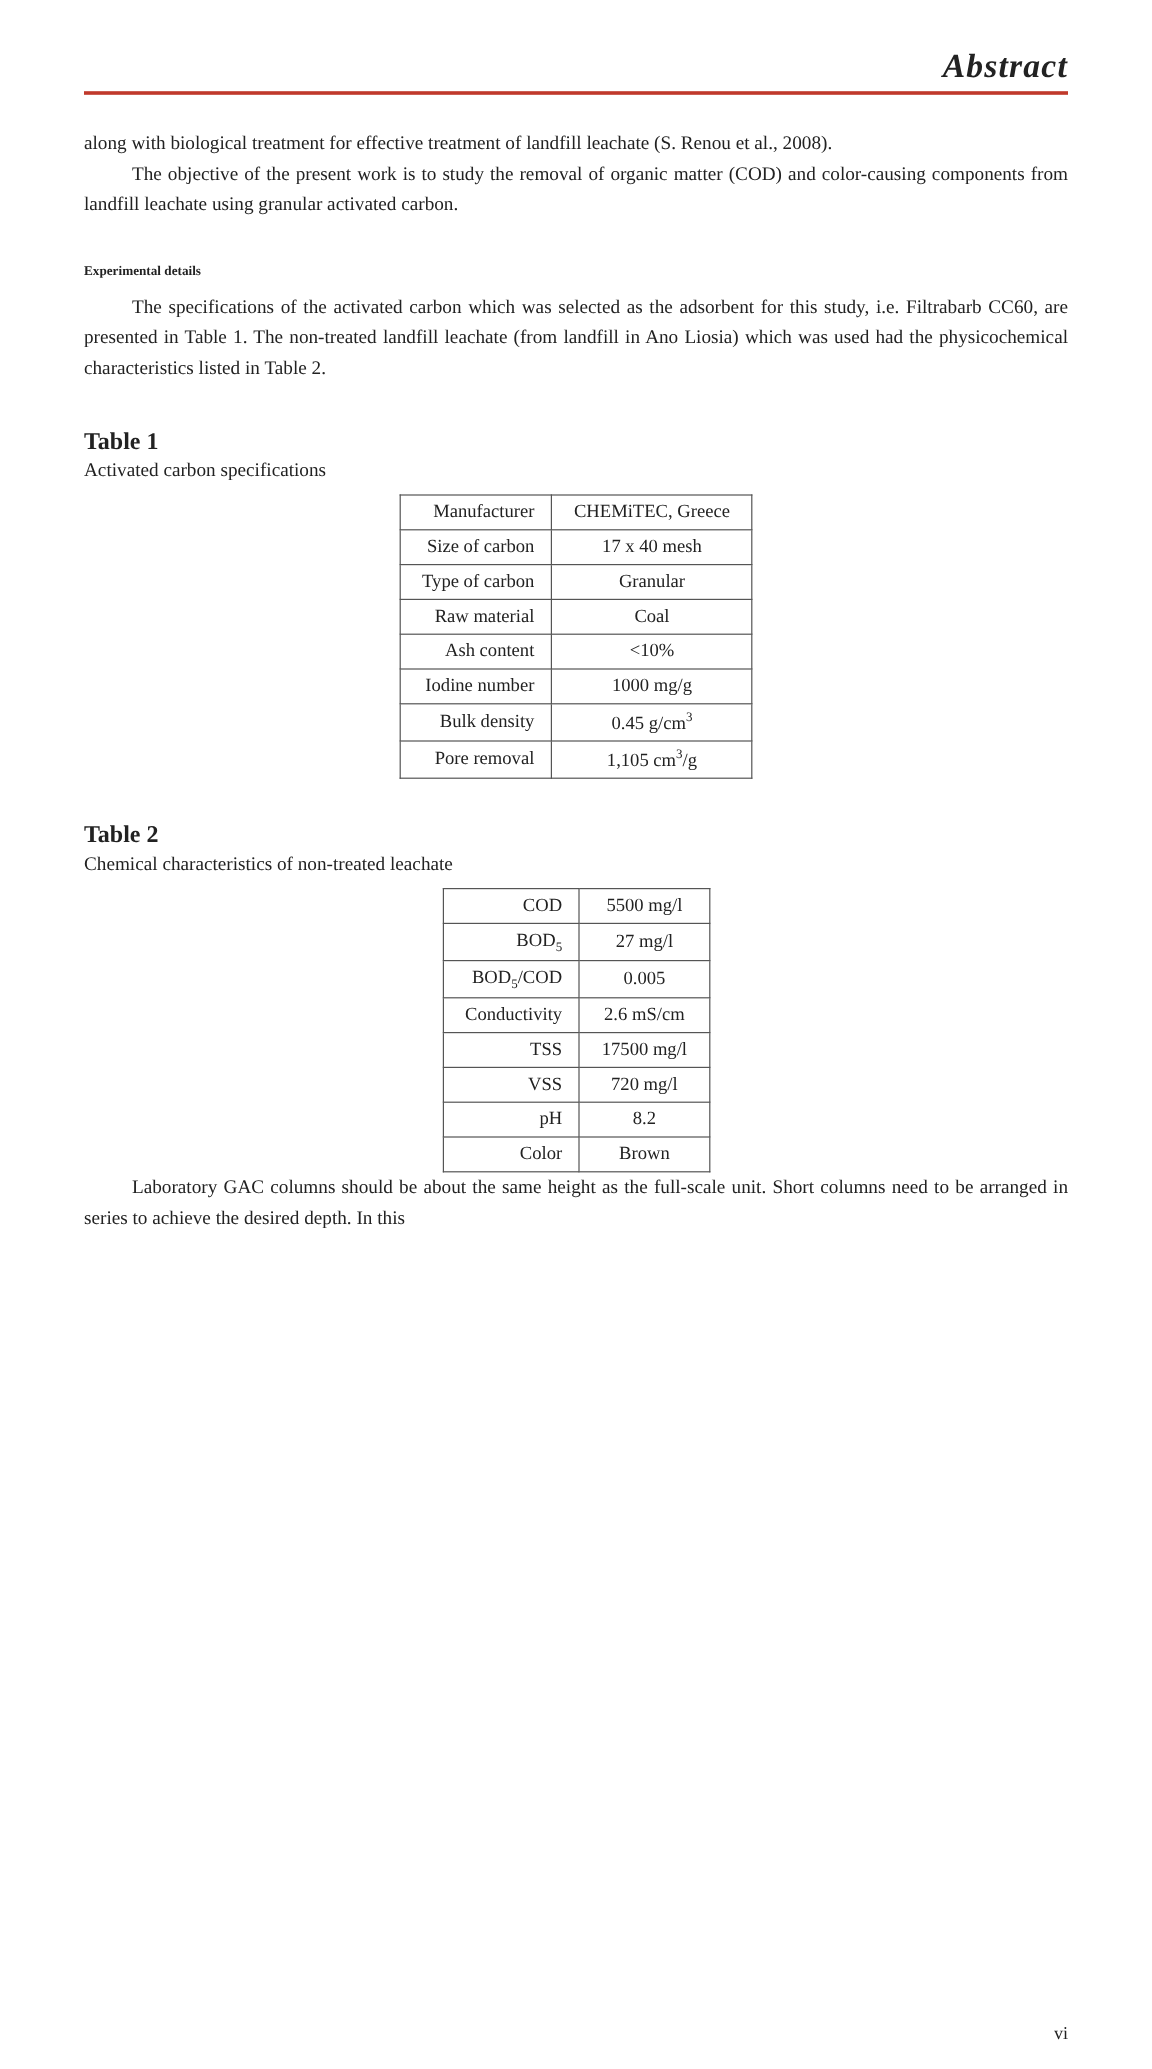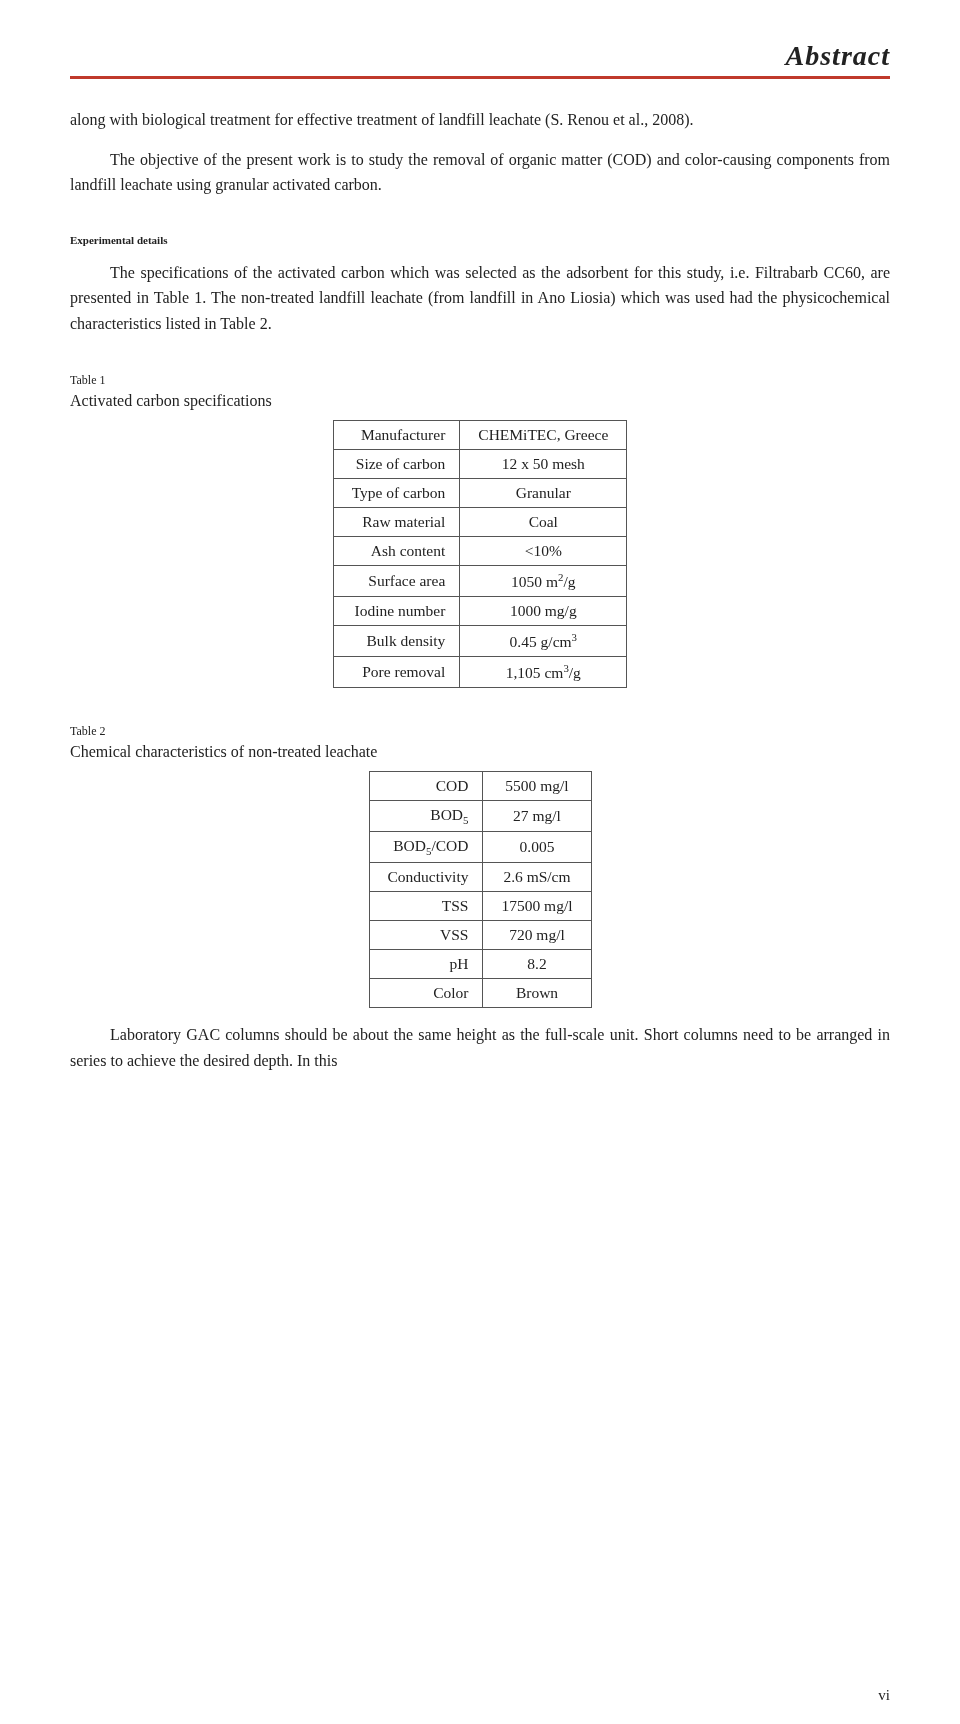--- a/index.html
+++ b/index.html
@@ -40,36 +40,35 @@
 
     .body-text {
       font-size: 16px;
       line-height: 1.6;
       text-align: justify;
       margin-bottom: 0;
     }
 
     .indent-para {
       text-indent: 40px;
-      margin-top: 14px;
     }
 
     .section-gap {
     }
 
     .section-heading {
       font-size: 11px;
       font-weight: bold;
       margin-bottom: 12px;
       margin-top: 36px;
     }
 
     .table-label {
-      font-weight: normal;
-      font-size: 12px;
+      font-weight: bold;
+      font-size: 20px;
       margin-top: 36px;
       margin-bottom: 4px;
     }
 
     .table-caption {
       font-size: 16px;
       margin-bottom: 10px;
     }
 
     .data-table {
@@ -143,37 +142,33 @@
     <div class="table-caption">Activated carbon specifications</div>
     <div class="table-center">
       <table class="data-table">
         <tbody>
           <tr>
             <td>Manufacturer</td>
             <td>CHEMiTEC, Greece</td>
           </tr>
           <tr>
             <td>Size of carbon</td>
-            <td>12 x 50 mesh</td>
+            <td>17 x 40 mesh</td>
           </tr>
           <tr>
             <td>Type of carbon</td>
             <td>Granular</td>
           </tr>
           <tr>
             <td>Raw material</td>
             <td>Coal</td>
           </tr>
           <tr>
             <td>Ash content</td>
             <td>&lt;10%</td>
-          </tr>
-          <tr>
-            <td>Surface area</td>
-            <td>1050 m<sup>2</sup>/g</td>
           </tr>
           <tr>
             <td>Iodine number</td>
             <td>1000 mg/g</td>
           </tr>
           <tr>
             <td>Bulk density</td>
             <td>0.45 g/cm<sup>3</sup></td>
           </tr>
           <tr>

